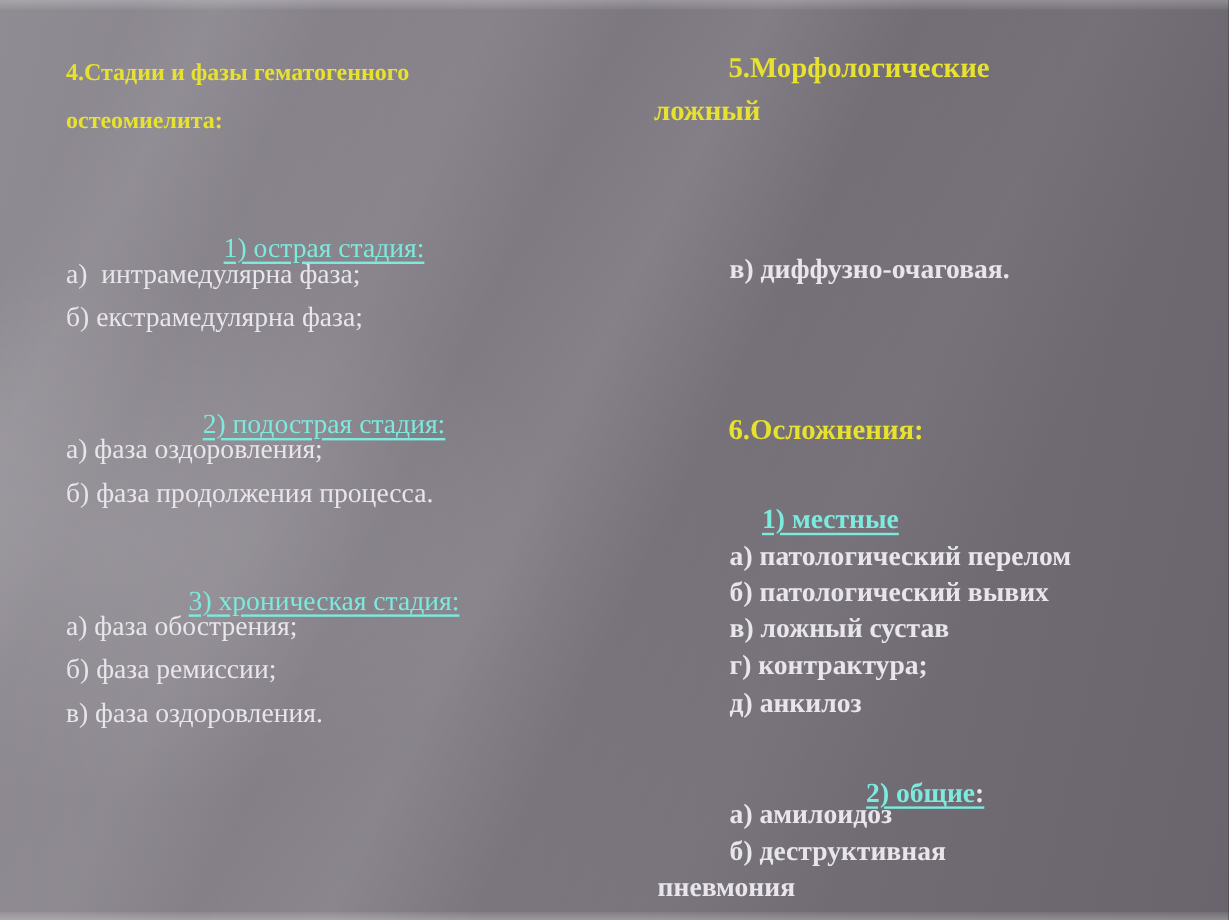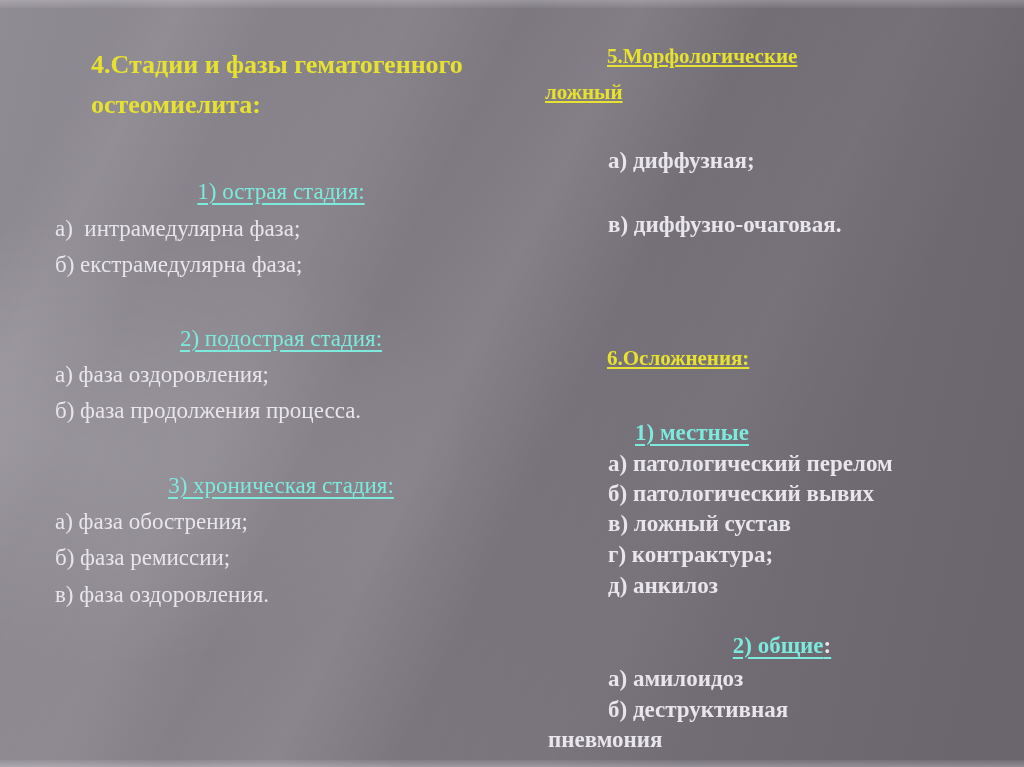--- a/index.html
+++ b/index.html
@@ -64,25 +64,26 @@
   }
   .cyan {
     color: var(--cyan, #7deade);
     text-decoration: underline;
     text-underline-offset: 4px;
     text-decoration-thickness: 1.5px;
   }
   .center {
     width: 100%;
     text-align: center;
-    left: 11px;
+    left: 0;
+    margin-top: 15px;
   }
   .bold { font-weight: bold; }
-  .t26 { font-size: 26px; margin-left: 36px; }
-  .t27 { font-size: 21px; text-decoration: underline; }
+  .t26 { font-size: 20px; }
+  .t27 { font-size: 24px; }
   .colon-white { color: var(--text, #e8e6ea); }
 </style>
 </head>
 <body>
 
 <div class="slide">
 
   <div class="edge-strip edge-top"></div>
   <div class="edge-strip edge-bottom"></div>
 
@@ -101,21 +102,20 @@
     <div class="line cyan center" style="top:473px">3) хроническая стадия:</div>
     <div class="line" style="top:509px">а) фаза обострения;</div>
     <div class="line" style="top:545px">б) фаза ремиссии;</div>
     <div class="line" style="top:582px">в) фаза оздоровления.</div>
   </div>
 
   <div class="col col-right">
     <div class="line yellow t27" style="top:44px;left:62px">5.Морфологические</div>
     <div class="line yellow t27" style="top:80px">ложный</div>
 
-    <div class="line bold" style="top:148px;left:63px">а) диффузная;</div>
     <div class="line bold" style="top:212px;left:63px">в) диффузно-очаговая.</div>
 
     <div class="line yellow t27" style="top:346px;left:62px">6.Осложнения:</div>
 
     <div class="line cyan bold" style="top:420px;left:90px">1) местные</div>
     <div class="line bold" style="top:451px;left:63px">а) патологический перелом</div>
     <div class="line bold" style="top:481px;left:63px">б) патологический вывих</div>
     <div class="line bold" style="top:511px;left:63px">в) ложный сустав</div>
     <div class="line bold" style="top:542px;left:63px">г) контрактура;</div>
     <div class="line bold" style="top:573px;left:63px">д) анкилоз</div>

